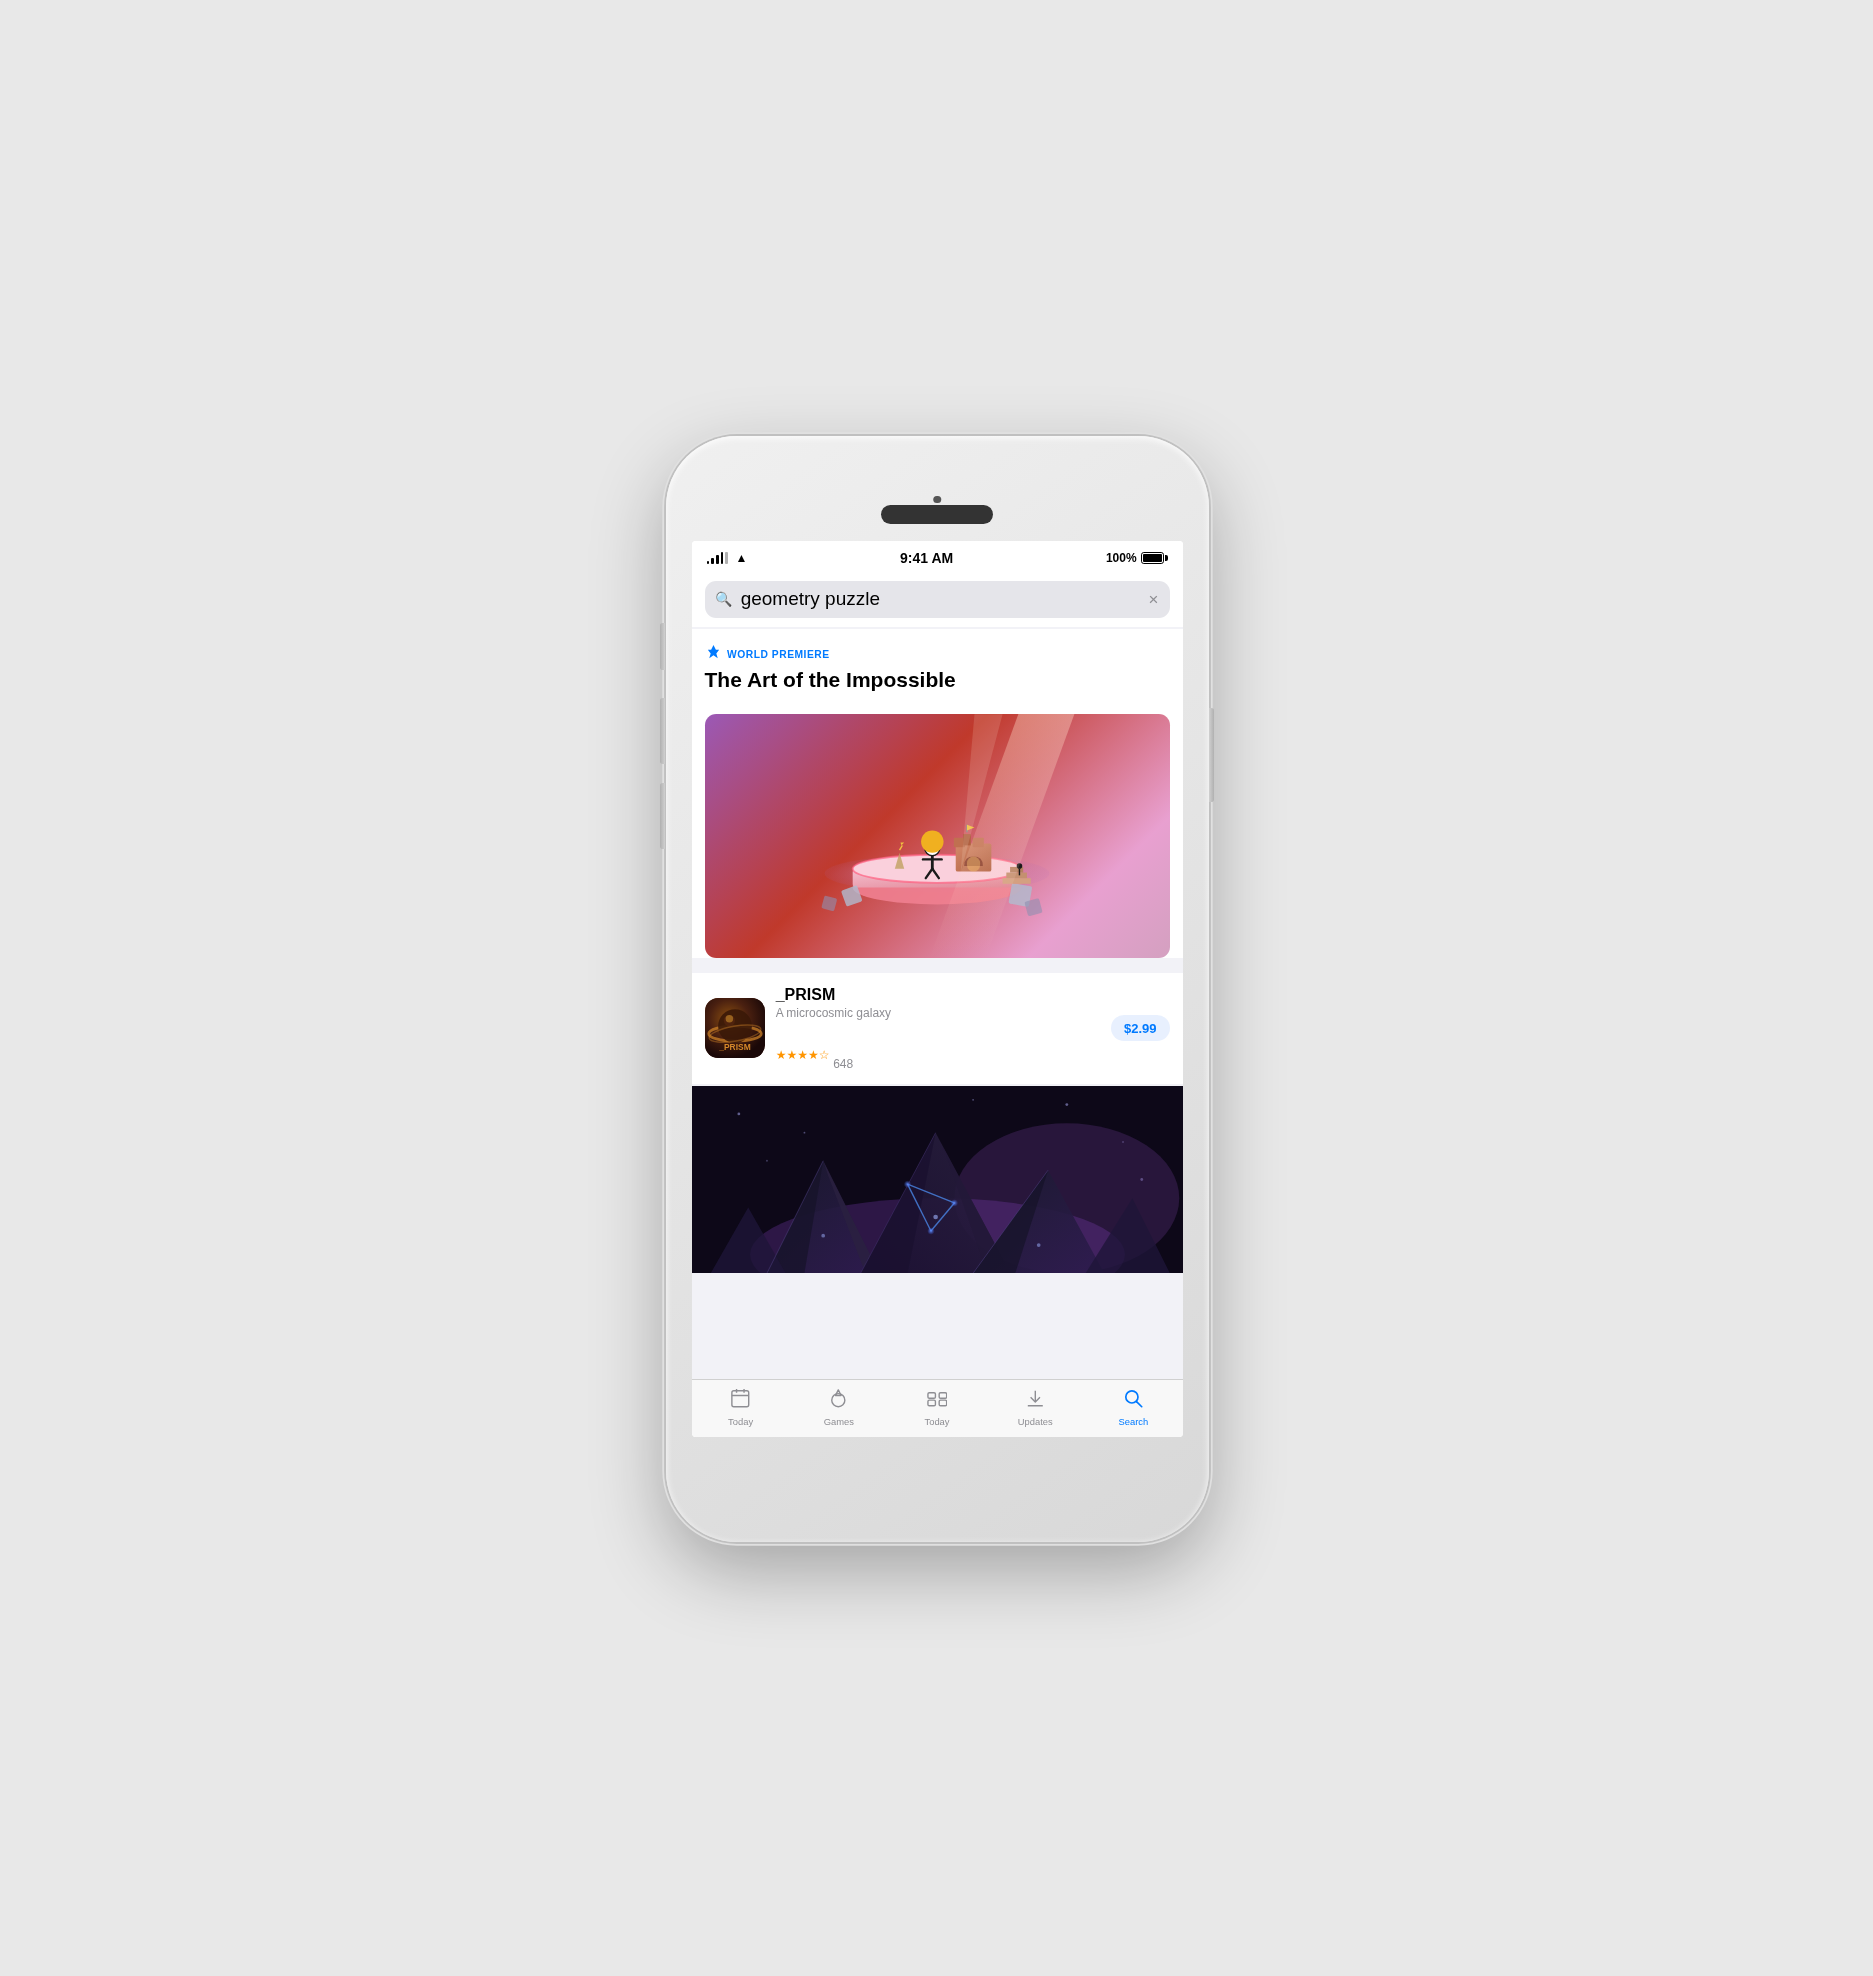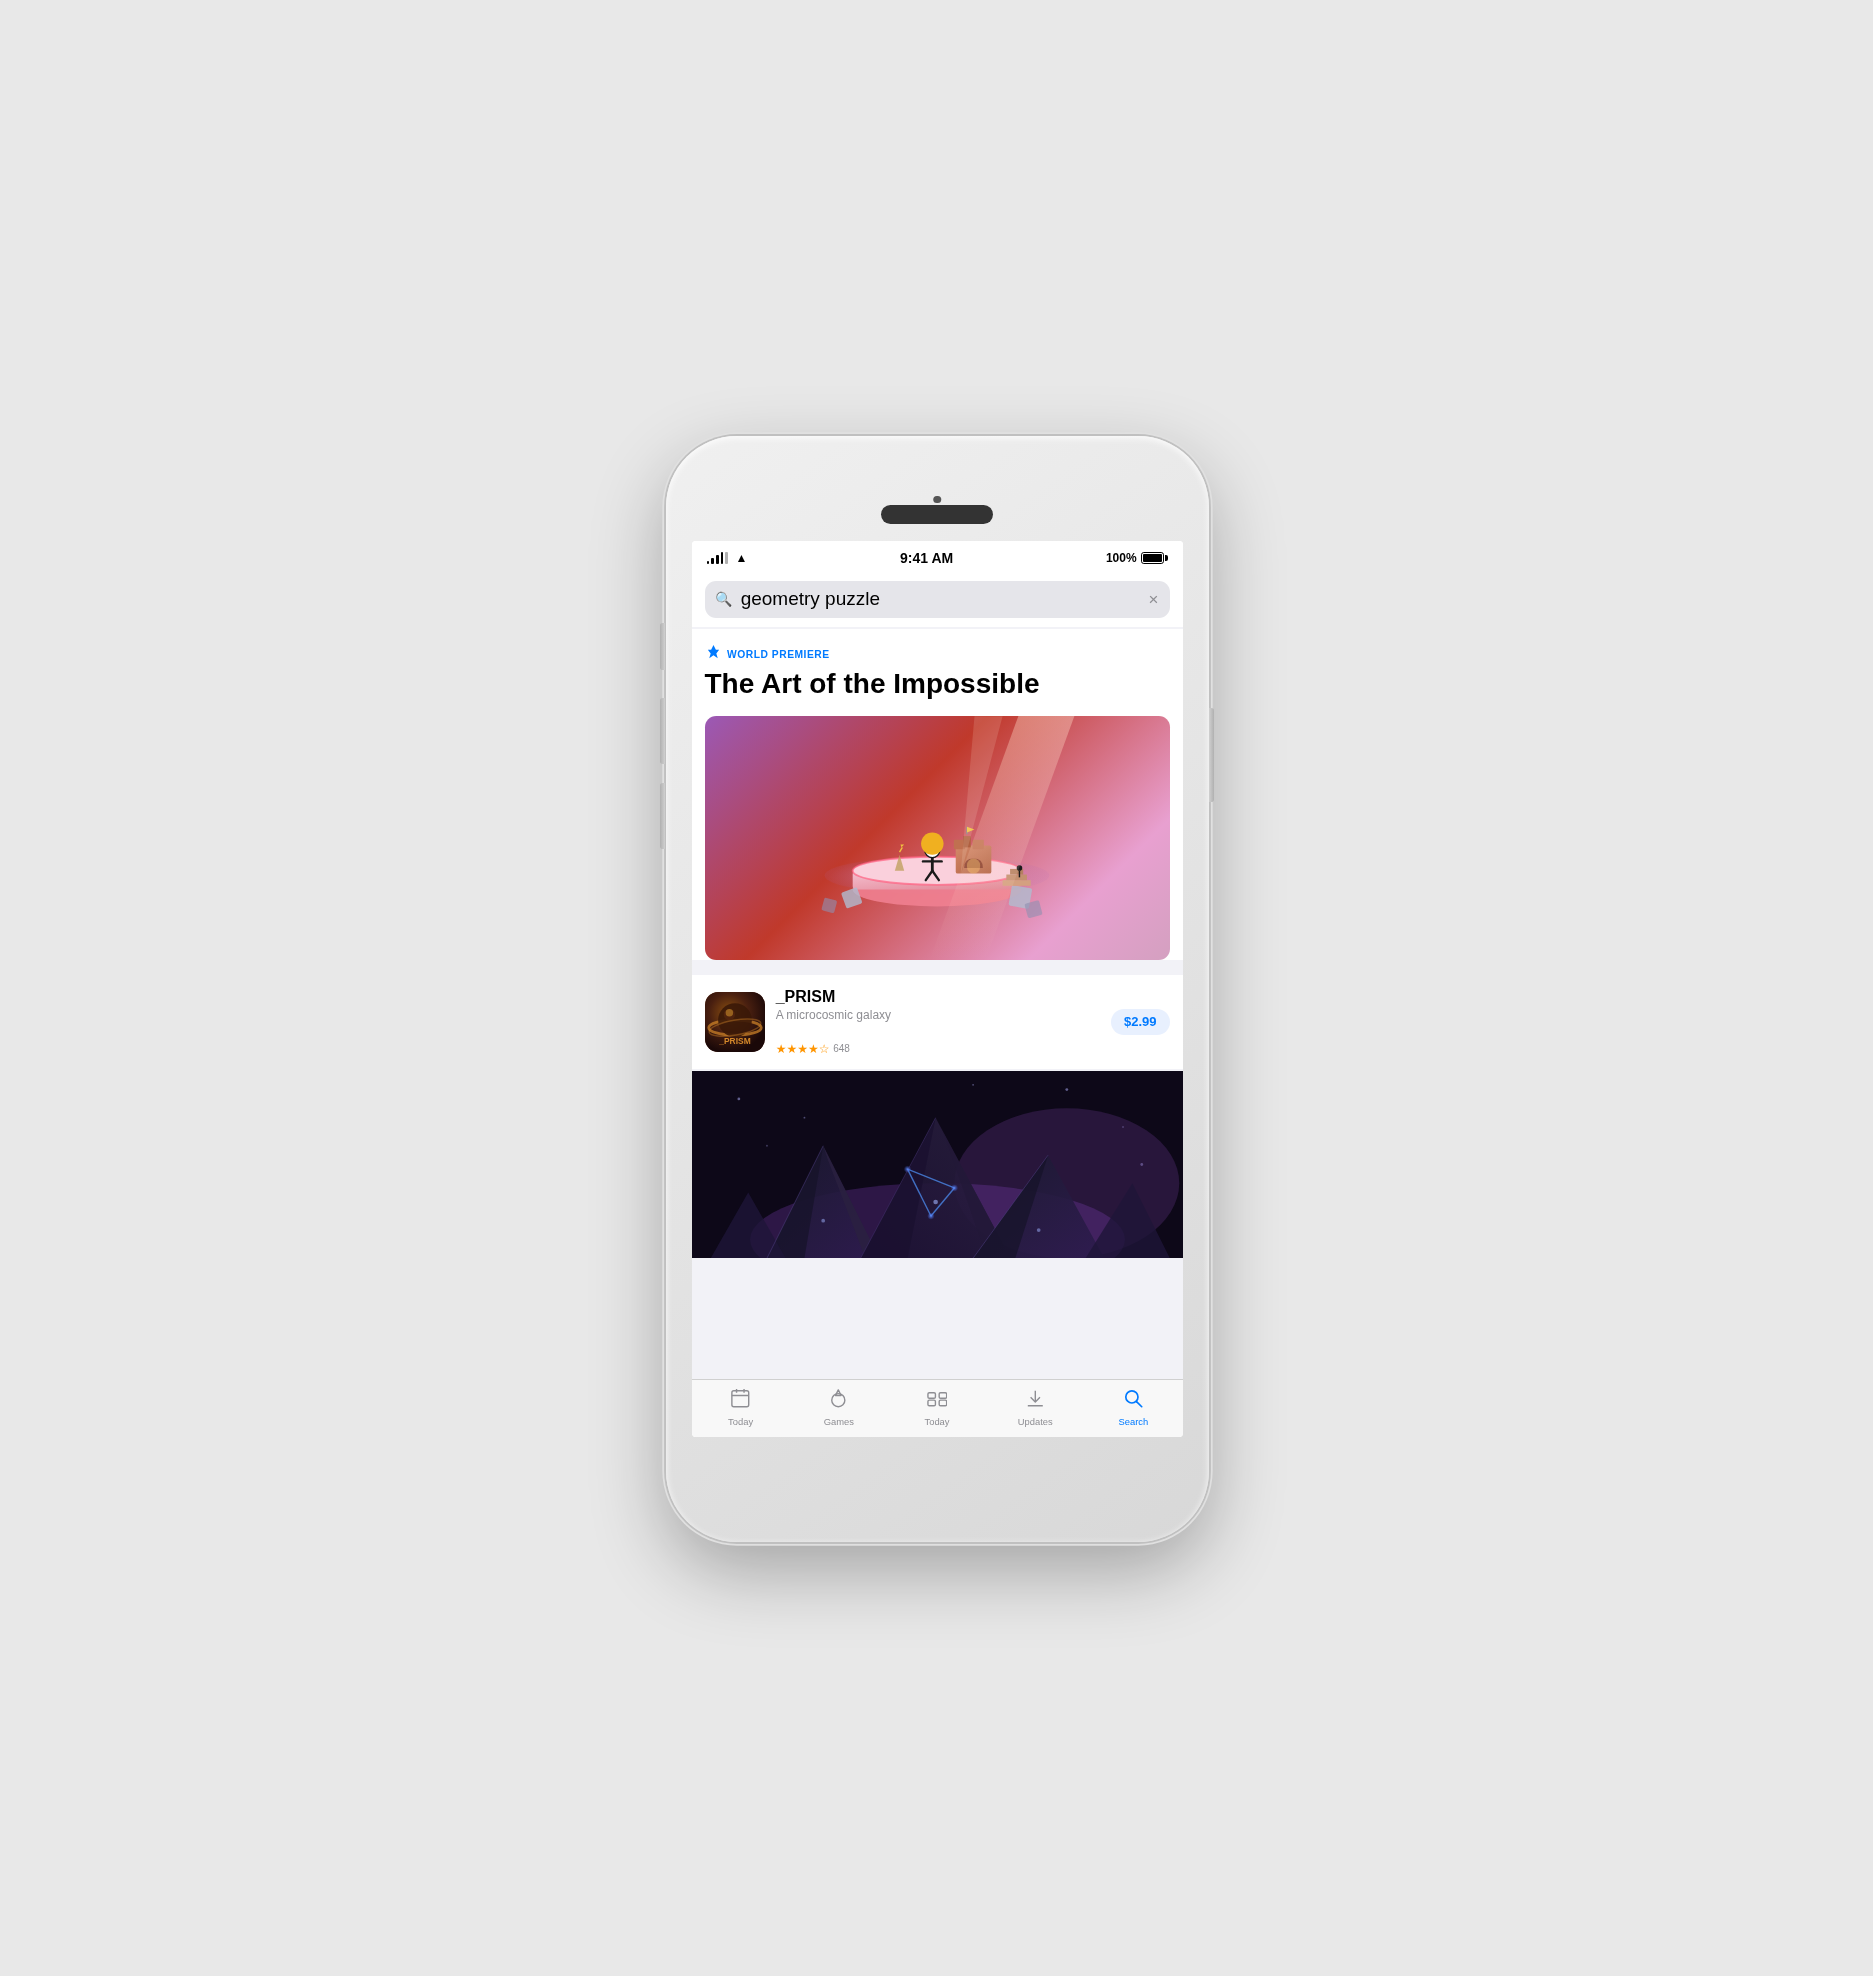--- a/index.html
+++ b/index.html
@@ -226,24 +226,24 @@
       font-size: 15px;
       font-weight: bold;
     }
     .badge-text {
       color: #007aff;
       font-size: 10.3px;
       font-weight: 700;
       letter-spacing: 0.5px;
     }
     .featured-title {
-      font-size: 28px;
+      font-size: 21px;
       font-weight: 600;
       color: #000;
-      margin-bottom: 16px;
+      margin-bottom: 22px;
     }
     .featured-image {
       width: 100%;
       height: 244px;
       border-radius: 11.2px;
       background: linear-gradient(135deg, #9b59b6 0%, #c0392b 40%, #e8a0d0 80%, #d4a0c0 100%);
       overflow: hidden;
       position: relative;
       margin-bottom: 15px;
     }
@@ -298,22 +298,23 @@
     .app-rating {
       display: flex;
       align-items: center;
       gap: 3.7px;
     }
     .stars {
       color: #ff9500;
       font-size: 12px;
     }
     .rating-count {
-      font-size: 10px;
+      font-size: 12px;
       color: #8e8e93;
+      margin-top: 17px;
     }
     .app-price {
       background: #e8f0fe;
       color: #007aff;
       font-size: 13px;
       font-weight: 600;
       padding: 5.6px 13px;
       border-radius: 15px;
       flex-shrink: 0;
     }

